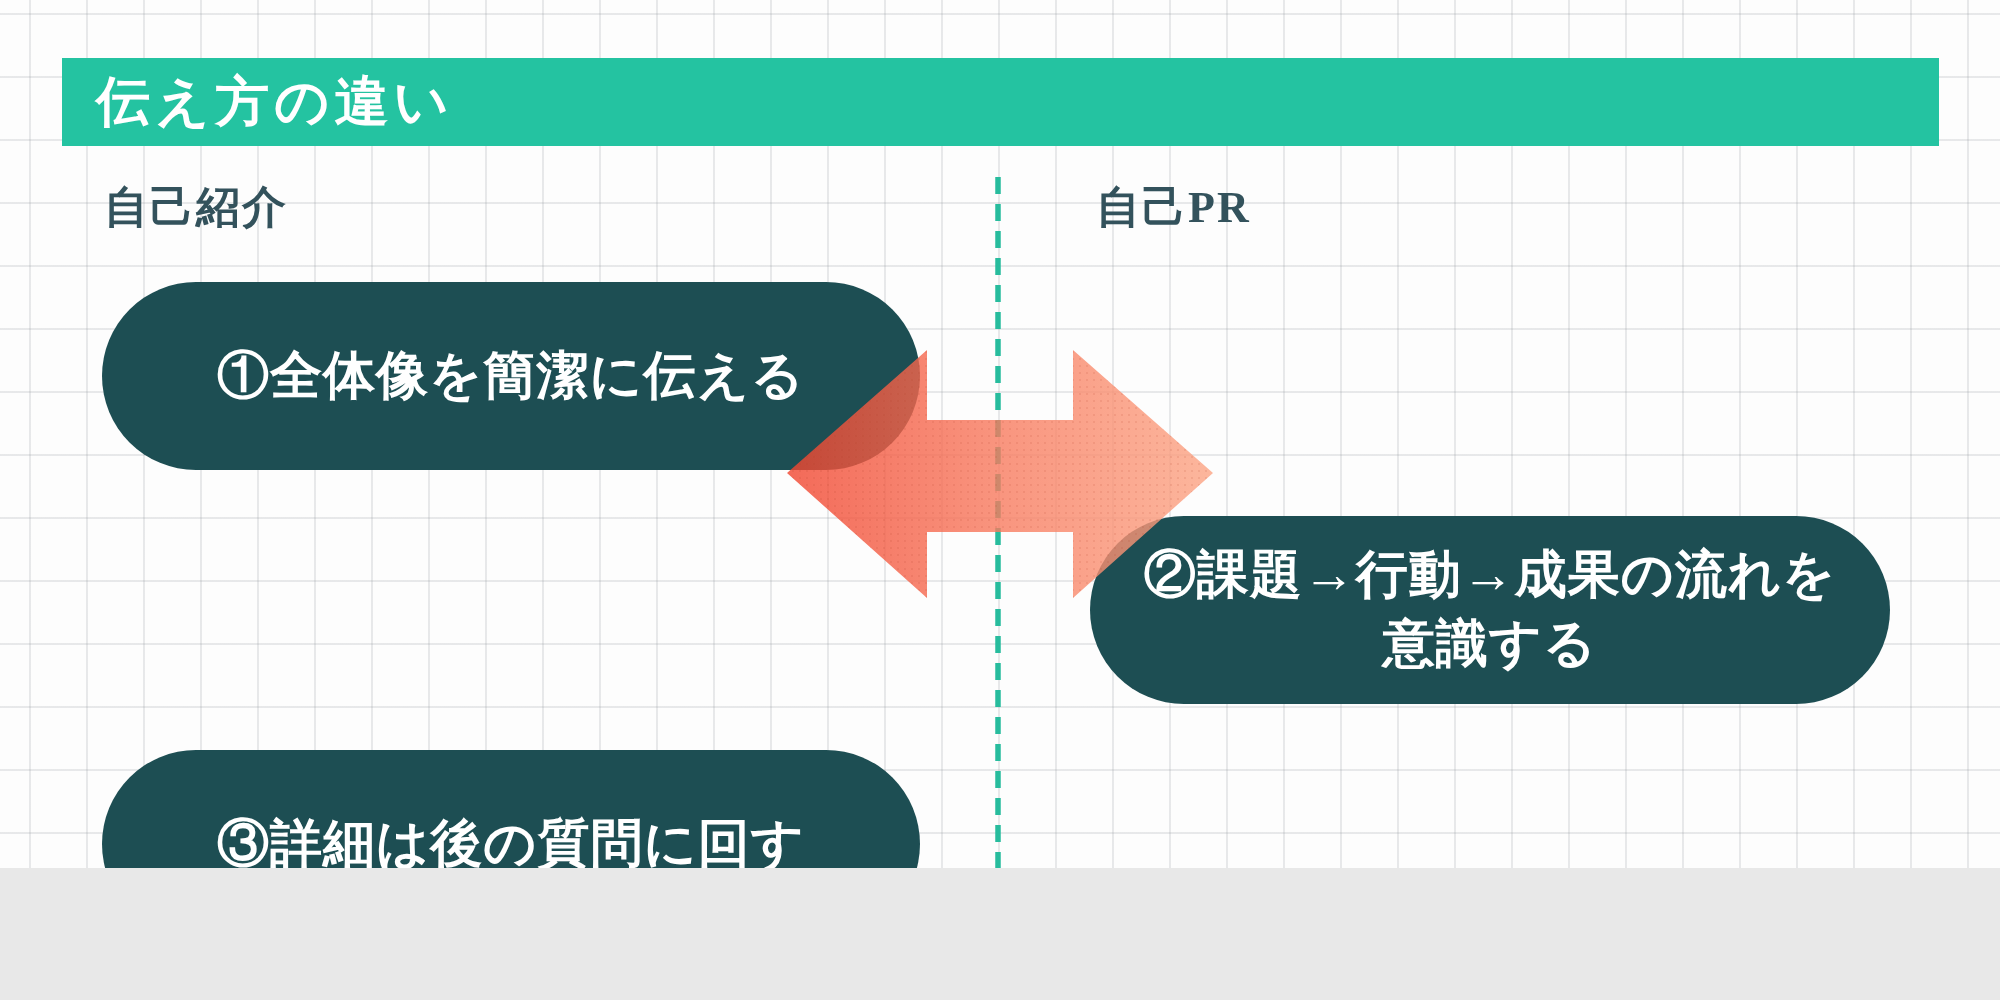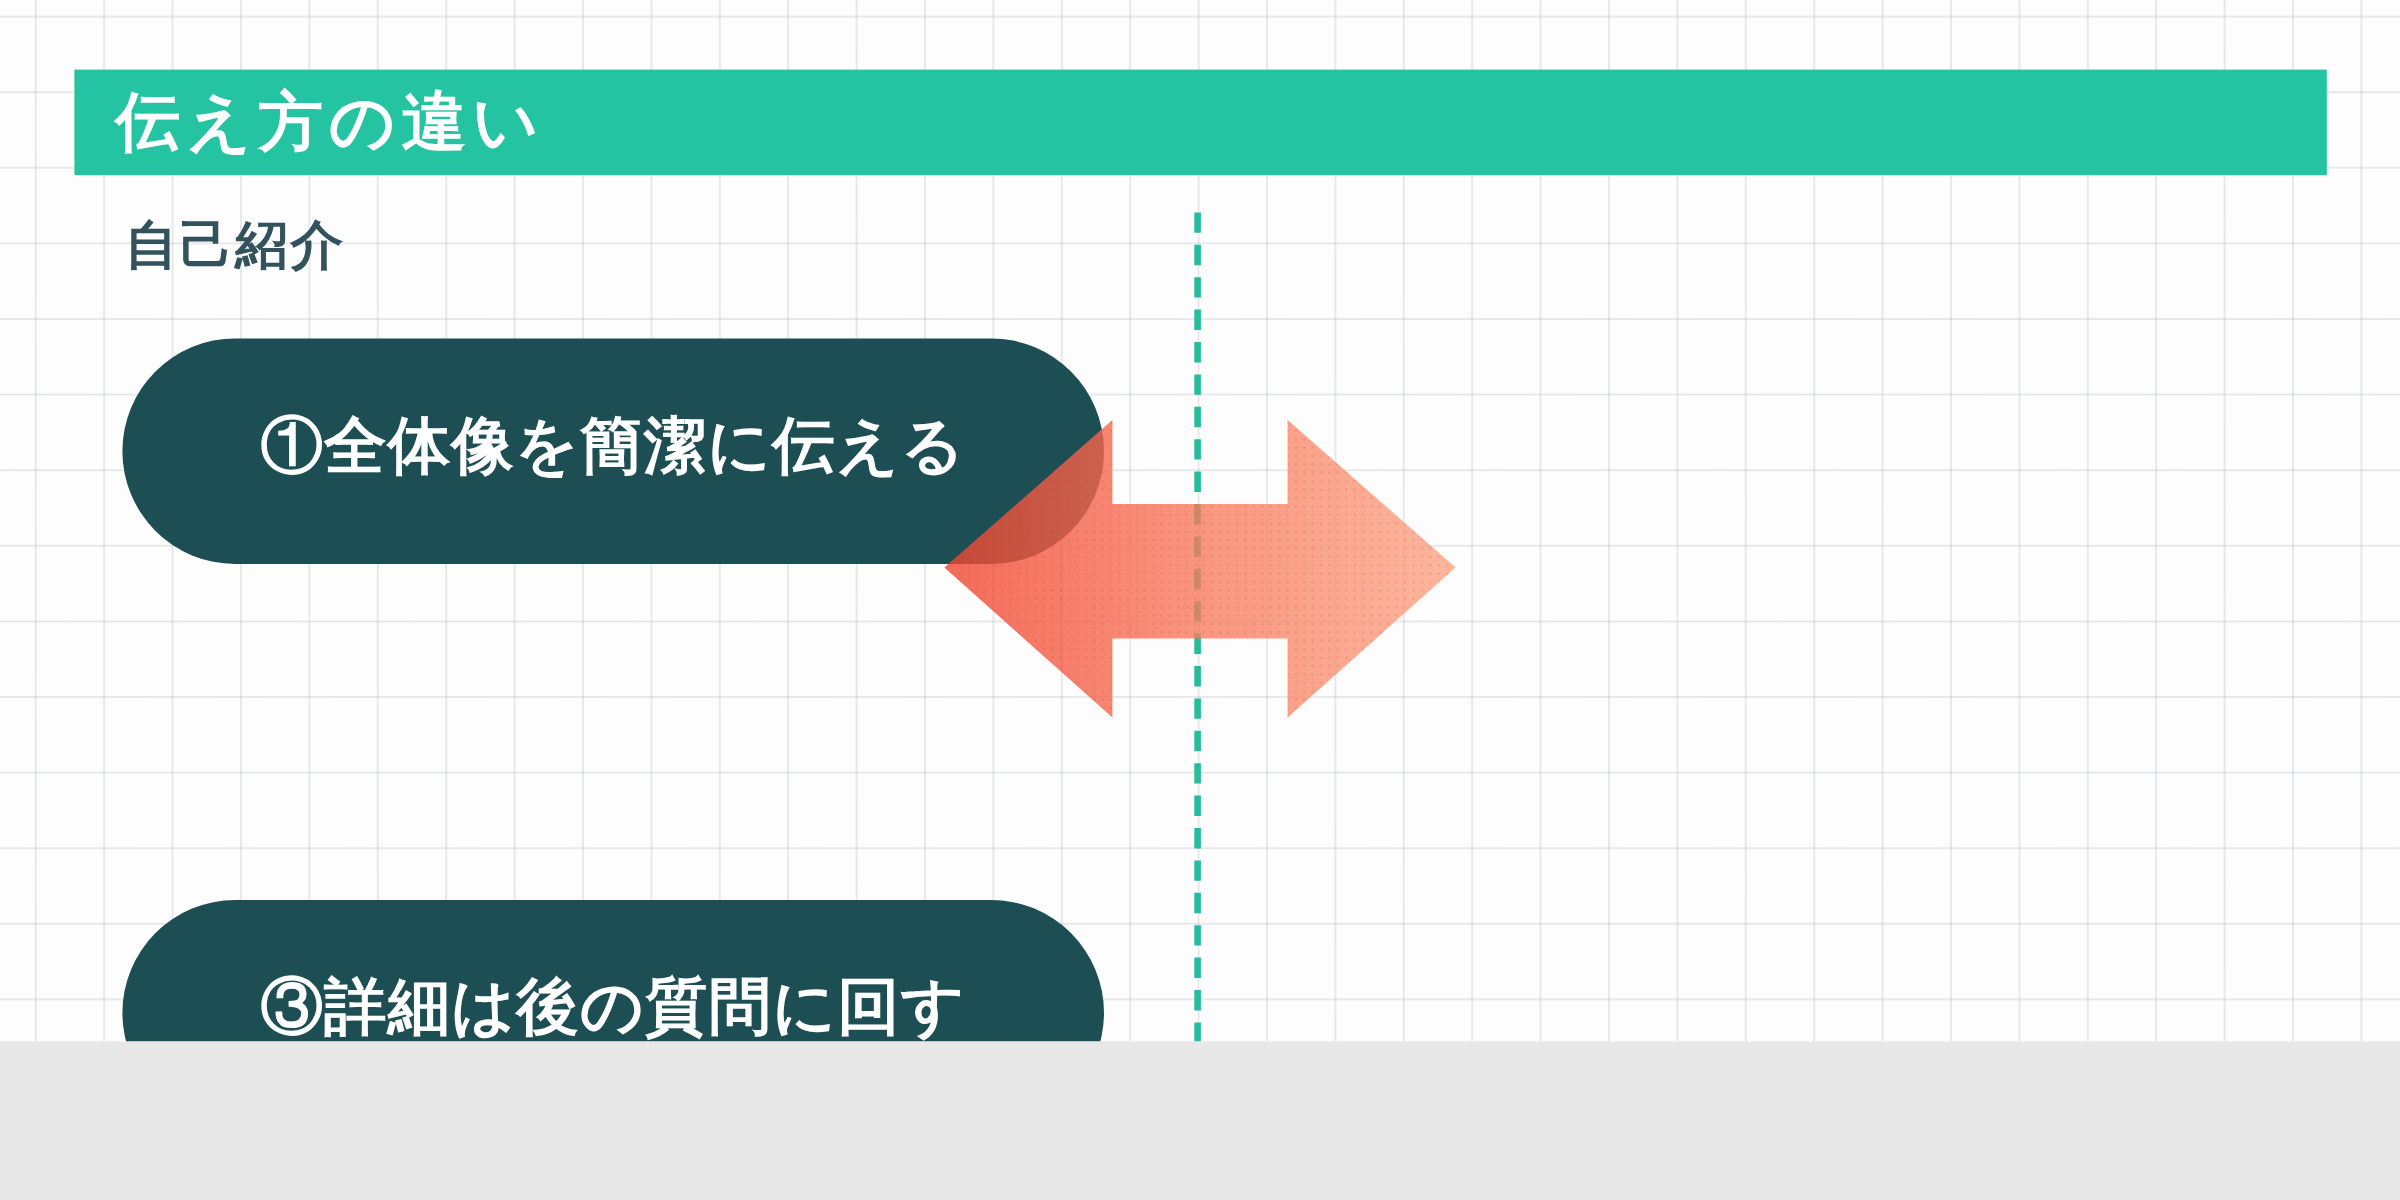--- a/index.html
+++ b/index.html
@@ -7,21 +7,21 @@
     position: relative;
     width: 2000px;
     height: 868px;
     overflow: hidden;
     background-color: #FDFDFD;
     background-image:
       linear-gradient(to right, rgba(120,126,136,0.16) 2px, transparent 2px),
       linear-gradient(to bottom, rgba(120,126,136,0.16) 2px, transparent 2px);
     background-size: 57px 63px;
     background-position: 29px 13px;
-    font-family: Liberation Mono, monospace;
+    font-family: Liberation Serif, serif;
   }
 
   .divider-svg, .arrow-svg {
     position: absolute;
     left: 0; top: 0;
     width: 2000px; height: 1000px;
     pointer-events: none;
   }
 
   .title-bar {
@@ -85,28 +85,33 @@
 
   <svg class="divider-svg" viewBox="0 0 2000 1000" aria-hidden="true">
     <line x1="998" y1="177" x2="998" y2="935" stroke="#27BC9D" stroke-width="5.5" stroke-dasharray="17 10"></line>
   </svg>
 
   <div class="title-bar">
     <span class="title-text">伝え方の違い</span>
   </div>
 
   <div class="col-heading left">自己紹介</div>
+  <div class="col-heading right">自己PR</div>
 
   <div class="pill col-left row-1">
     <span class="pill-text">①全体像を簡潔に伝える</span>
   </div>
   <div class="pill col-left row-3">
     <span class="pill-text">③詳細は後の質問に回す</span>
   </div>
 
+  <div class="pill col-right row-2">
+    <span class="pill-text">②課題→行動→成果の流れを
+意識する</span>
+  </div>
 
   <svg class="arrow-svg" viewBox="0 0 2000 1000" aria-hidden="true">
     <defs>
       <linearGradient id="arrowGrad" gradientUnits="userSpaceOnUse" x1="787" y1="473" x2="1213" y2="473">
         <stop offset="0" stop-color="#F1452F"></stop>
         <stop offset="0.5" stop-color="#F87B5F"></stop>
         <stop offset="1" stop-color="#FCA585"></stop>
       </linearGradient>
       <pattern id="halftone" width="7" height="7" patternUnits="userSpaceOnUse">
         <circle cx="2" cy="2" r="1.1" fill="#B23A26" opacity="0.16"></circle>

